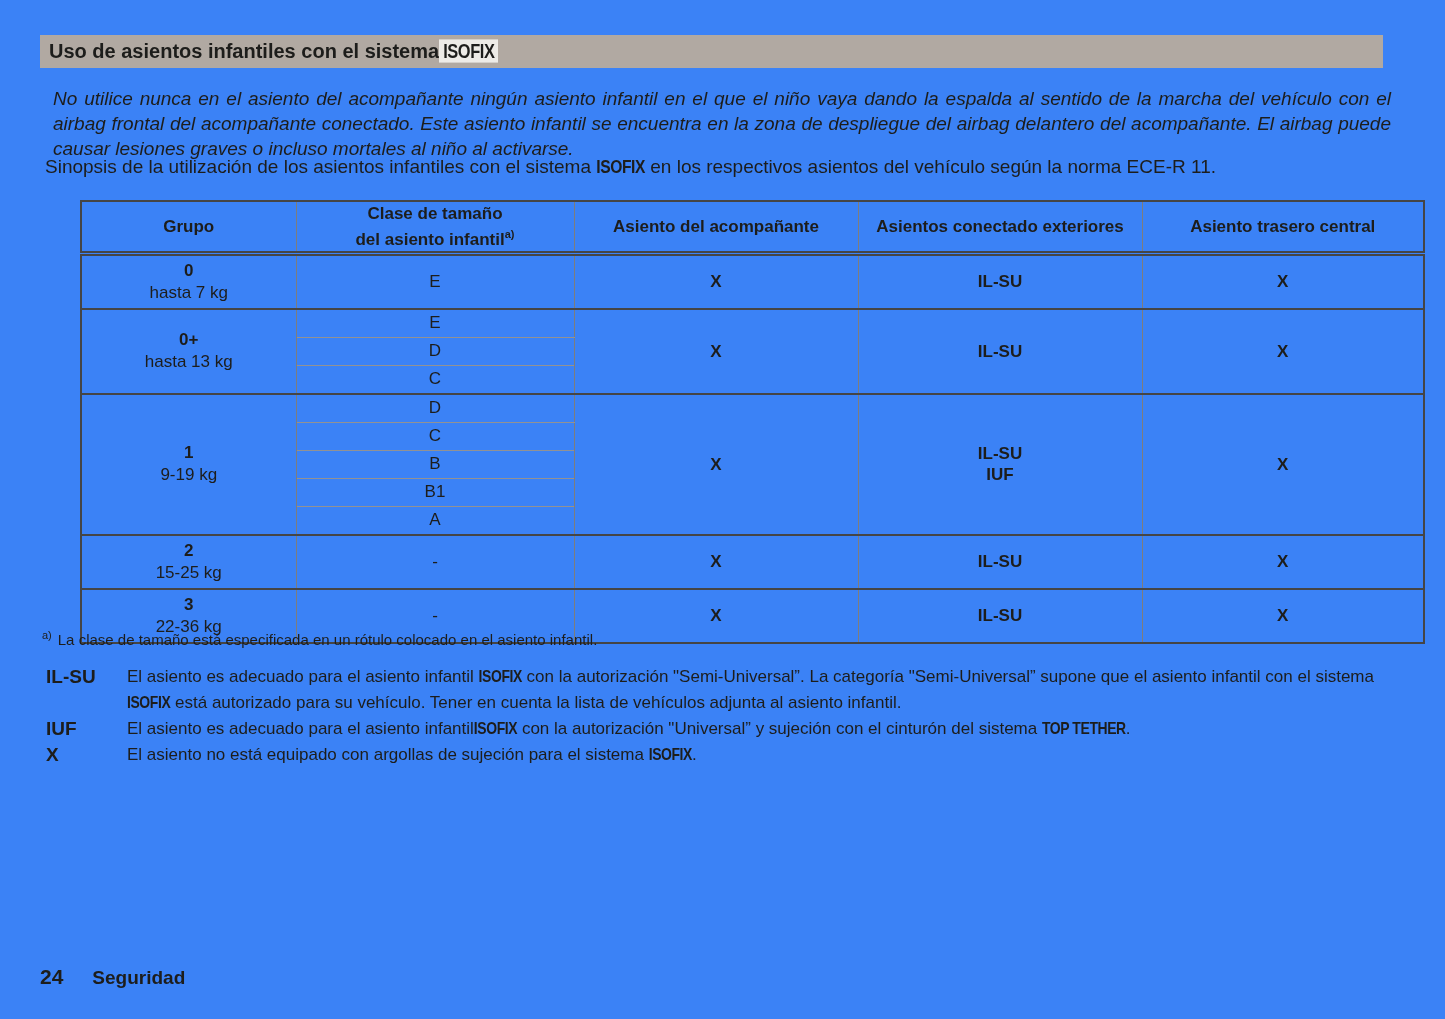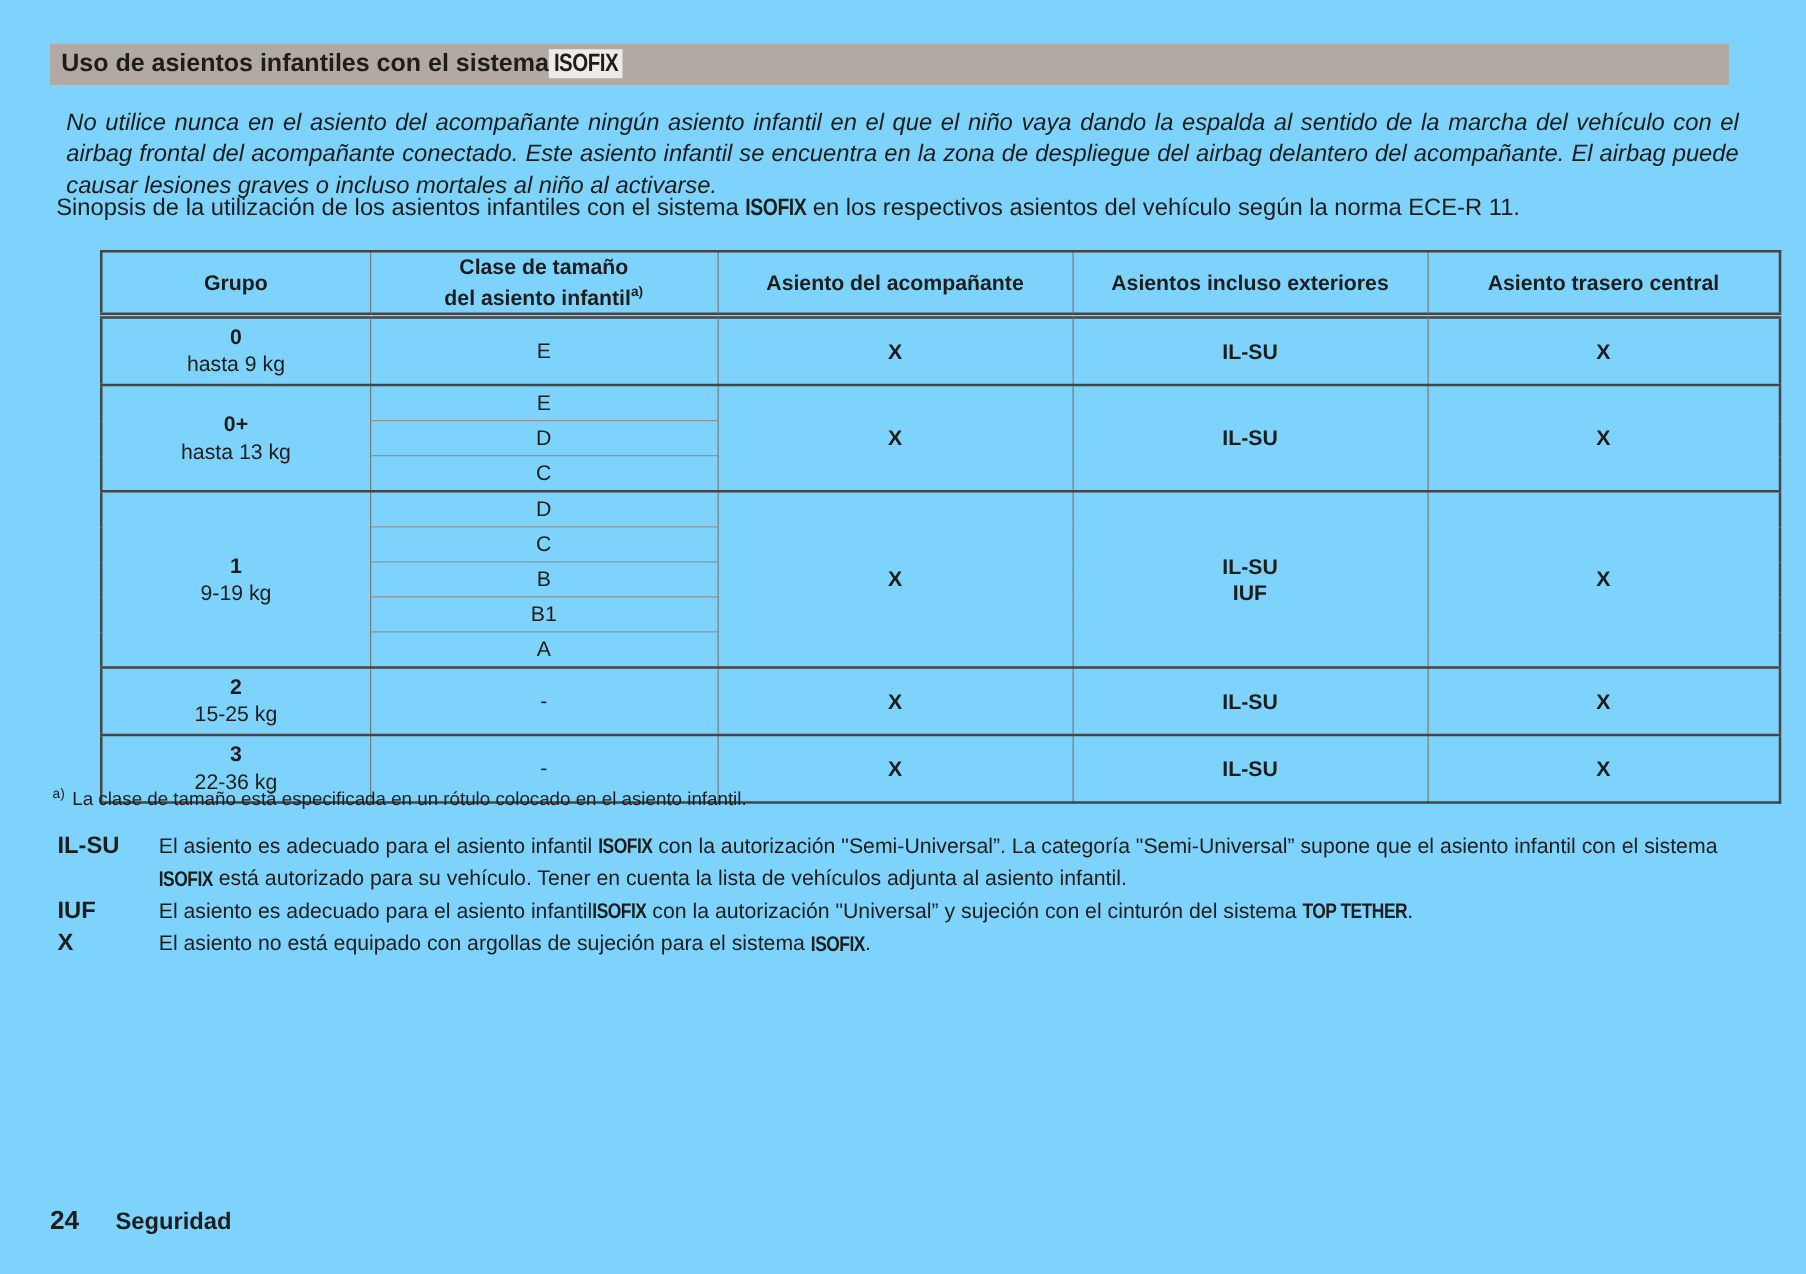--- a/index.html
+++ b/index.html
@@ -1,17 +1,17 @@
 <!DOCTYPE html>
 <html><head>
 <meta charset="utf-8">
 <style>
   html,body { margin:0; padding:0; background:#ffffff; }
   .page {
-    position:relative; width:1445px; height:1019px; background:#7dd3fc;
+    position:relative; width:1445px; height:1019px; background:#3b82f6;
     font-family:"Liberation Sans", "DejaVu Sans", sans-serif; color:#1d1d1b;
     overflow:hidden;
   }
   
   .brand {
     font-weight:700; display:inline-block; font-size:0.82em;
     letter-spacing:-0.4px; transform:scaleY(1.22); transform-origin:50% 62%;
   }
   .badge { background:#edebe7; padding:0 4px; }
 
@@ -87,29 +87,29 @@
         <col style="width:278px">
         <col style="width:284px">
       <col style="width:284px">
         <col style="width:282px">
     </colgroup>
     <thead>
       <tr>
           <th>Grupo</th>
           <th>Clase de tamaño<br>del asiento infantil<sup>a)</sup></th>
           <th>Asiento del acompañante</th>
-          <th>Asientos incluso exteriores</th>
+          <th>Asientos conectado exteriores</th>
           <th>Asiento trasero central</th>
         </tr>
     </thead>
     <tbody>
         <tr>
           <td rowspan="1" class="group-cell">
             <div class="group-num">0</div>
-            <div>hasta 9 kg</div>
+            <div>hasta 7 kg</div>
           </td>
           <td class="size-cell tall">E</td>
           <td rowspan="1" class="value-cell">X</td>
           <td rowspan="1" class="value-cell">IL-SU</td>
           <td rowspan="1" class="value-cell">X</td>
         </tr>
         <tr class="group-sep">
           <td rowspan="3" class="group-cell">
             <div class="group-num">0+</div>
             <div>hasta 13 kg</div>

